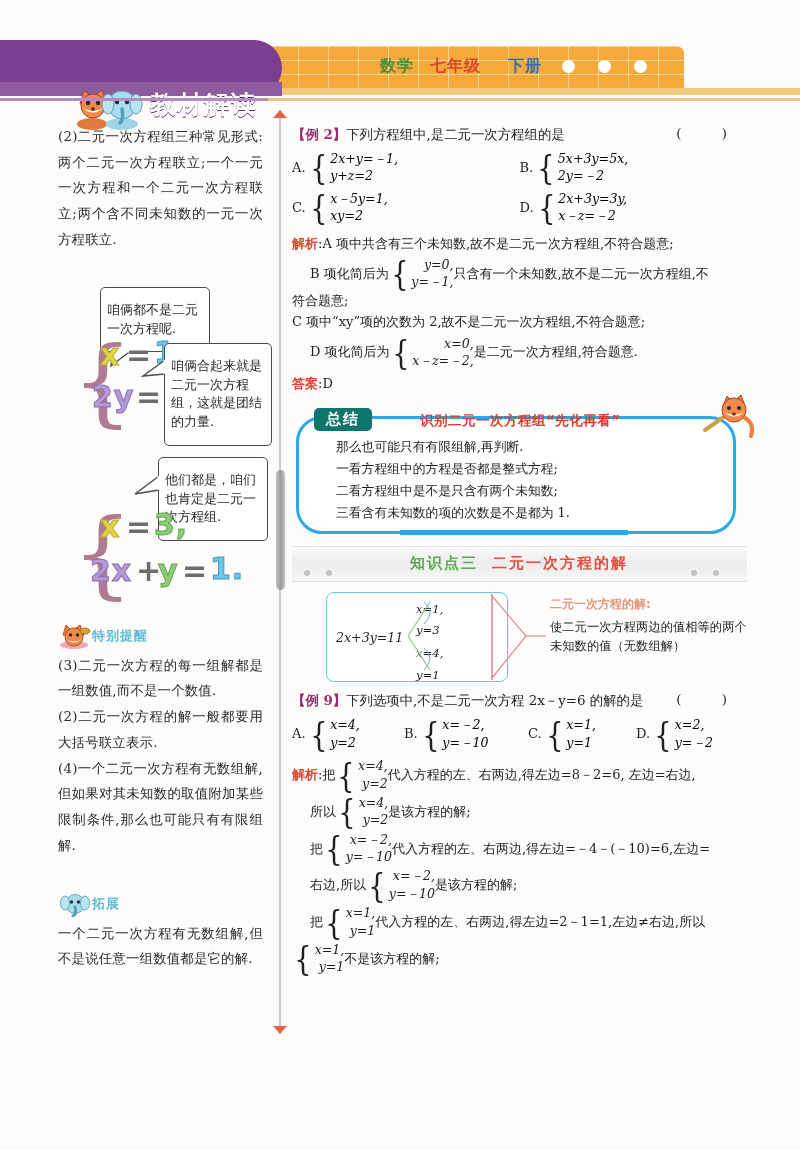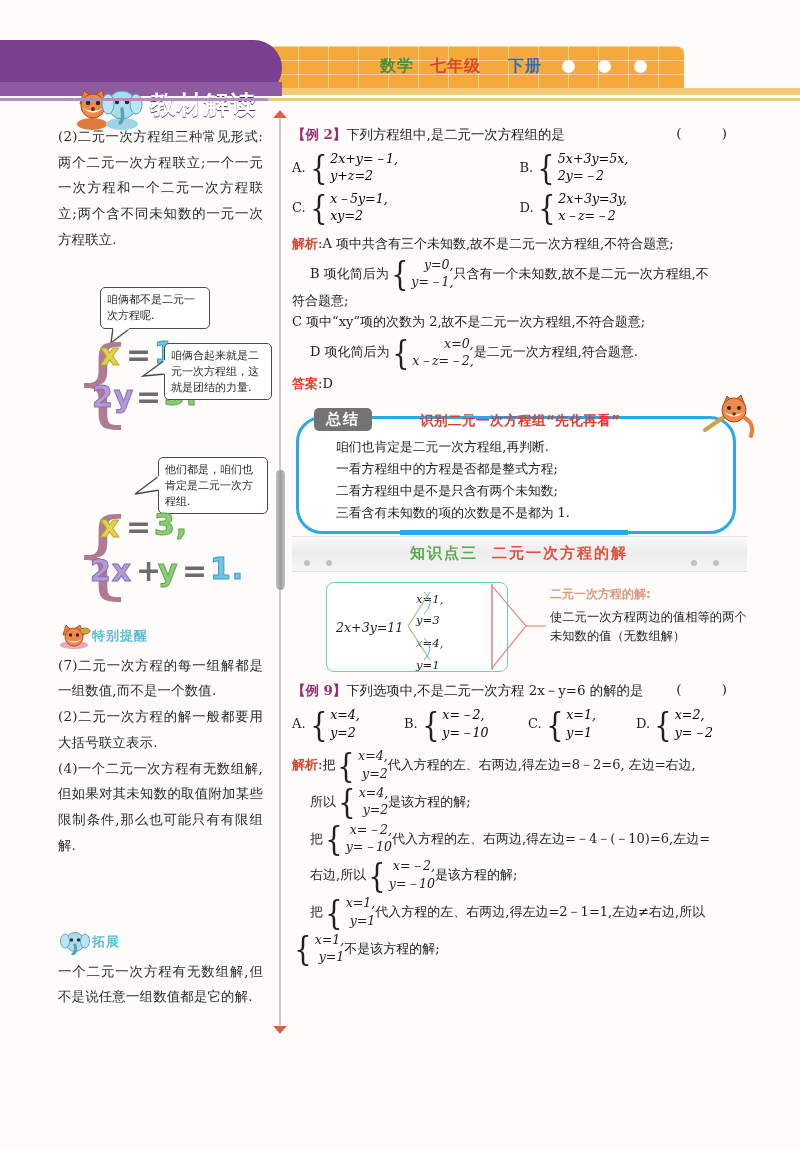--- a/index.html
+++ b/index.html
@@ -98,21 +98,21 @@
 
   
   .eqcard{position:relative;margin-top:26px;height:128px;}
   .brace{
     position:absolute;left:14px;top:10px;width:26px;height:108px;
     color:#b07a92;font-size:96px;line-height:100px;
     font-family:"DejaVu Serif","Liberation Serif",serif;
   }
   .bubble{
     position:absolute;background:#fff;border:1.4px solid #4a4a4a;border-radius:5px;
-    padding:4px 6px;font-size:11px;line-height:1.45;color:#2b2b2b;
+    padding:13px 6px;font-size:13px;line-height:1.45;color:#2b2b2b;
     font-family:"DejaVu Serif","Liberation Serif",serif;
   }
   .feq{font-size:30px;font-weight:bold;font-family:"DejaVu Sans","Liberation Sans",sans-serif;
        position:absolute;letter-spacing:1px;}
   .cY{color:#e2d34a;-webkit-text-stroke:1px #b8ab2e;}
   .cB{color:#6dc5e8;-webkit-text-stroke:1px #3f9dc4;}
   .cP{color:#b49ad6;-webkit-text-stroke:1px #8a6db8;}
   .cG{color:#8ecb7a;-webkit-text-stroke:1px #5fa84c;}
   .cGray{color:#6d6d6d;}
 
@@ -153,38 +153,38 @@
   .sumwrap{position:relative;margin-top:14px;height:128px;}
   .sumbox{
     position:absolute;left:4px;top:8px;width:434px;height:112px;
     border:3px solid #29a9e6;border-radius:26px;background:#fff;
   }
   .sum-underline{
     position:absolute;left:108px;top:122px;width:228px;height:5px;background:#29a9e6;
   }
   .sum-tag{
     position:absolute;left:22px;top:0px;
-    background:#737373;color:#fff;border-radius:5px;padding:2px 12px;
+    background:#0f766e;color:#fff;border-radius:5px;padding:2px 12px;
     font-family:"DejaVu Sans","Liberation Sans",sans-serif;
     font-size:15px;font-weight:bold;letter-spacing:2px;
   }
   .sum-title{
     position:absolute;left:128px;top:4px;
     font-family:"DejaVu Sans","Liberation Sans",sans-serif;
     font-size:13.5px;font-weight:bold;color:#e23b2e;letter-spacing:.5px;
   }
   .sum-body{
     position:absolute;left:44px;top:28px;width:372px;
     font-size:12.8px;line-height:1.72;color:#1e1e1e;
   }
   .fox{position:absolute;right:-12px;top:-16px;width:58px;height:48px;}
 
   
   .kp{
-    position:relative;height:34px;
+    position:relative;margin-top:10px;height:34px;
     background:linear-gradient(to bottom,#fafafa,#ececec 45%,#f6f6f6);
     border-top:1px solid #e3e3e3;border-bottom:1px solid #e0e0e0;
   }
   .kp .num{
     position:absolute;left:118px;top:7px;
     font-family:"DejaVu Sans","Liberation Sans",sans-serif;
     font-size:15px;font-weight:bold;color:#5aa84e;letter-spacing:2px;
   }
   .kp .name{
     position:absolute;left:200px;top:7px;
@@ -322,25 +322,25 @@
         <ellipse cx="16" cy="22" rx="14" ry="4" fill="#f0a6b8"></ellipse>
         <path d="M5 12 L8 2 L14 8 L22 2 L26 12 Z" fill="#ef7f3f" stroke="#a8471c" stroke-width=".9"></path>
         <circle cx="16" cy="14" r="9" fill="#f08a4b" stroke="#a8471c" stroke-width=".9"></circle>
         <path d="M8 16 q8 7 16 0 q-8 5 -16 0" fill="#fff"></path>
         <circle cx="12.5" cy="12" r="1.7" fill="#2b2b2b"></circle>
         <circle cx="19.5" cy="12" r="1.7" fill="#2b2b2b"></circle>
         <ellipse cx="27" cy="8" rx="5" ry="3" fill="#d8a13c" stroke="#8d6415" stroke-width=".8"></ellipse>
       </svg>
       <span class="txt">特别提醒</span>
     </div>
-    <div class="ltext">(7)二元一次方程的每一组解都是一组数值,而不是一个数值.</div>
+    <div class="ltext">(3)二元一次方程的每一组解都是一组数值,而不是一个数值.</div>
     <div class="ltext">(2)二元一次方程的解一般都要用大括号联立表示.</div>
     <div class="ltext">(4)一个二元一次方程有无数组解,但如果对其未知数的取值附加某些限制条件,那么也可能只有有限组解.</div>
 
-    <div class="tiplabel" style="margin-top:70px;">
+    <div class="tiplabel" style="margin-top:32px;">
       <svg width="34" height="26" viewBox="0 0 34 26">
         <circle cx="17" cy="13" r="9.5" fill="#a9dcee" stroke="#5a9fb8" stroke-width=".9"></circle>
         <ellipse cx="7" cy="12" rx="4.5" ry="7" fill="#bce5f3" stroke="#5a9fb8" stroke-width=".9"></ellipse>
         <ellipse cx="27" cy="12" rx="4.5" ry="7" fill="#bce5f3" stroke="#5a9fb8" stroke-width=".9"></ellipse>
         <circle cx="13.5" cy="11" r="1.7" fill="#2b2b2b"></circle>
         <circle cx="20.5" cy="11" r="1.7" fill="#2b2b2b"></circle>
         <path d="M17 16 q2 7 -2 9" stroke="#5a9fb8" stroke-width="3" fill="none" stroke-linecap="round"></path>
       </svg>
       <span class="txt">拓展</span>
     </div>
@@ -432,21 +432,21 @@
         <span class="lab-red">答案</span><span>:D</span>
       </div>
     </div>
 
     <div class="sumwrap">
       <div class="sumbox"></div>
       <div class="sum-underline"></div>
       <div class="sum-tag">总结</div>
       <div class="sum-title">识别二元一次方程组“先化再看”</div>
       <div class="sum-body">
-        <div>咱们也肯定是二元一次方程组,再判断.</div>
+        <div>那么也可能只有有限组解,再判断.</div>
         <div>一看方程组中的方程是否都是整式方程;</div>
         <div>二看方程组中是不是只含有两个未知数;</div>
         <div>三看含有未知数的项的次数是不是都为 1.</div>
       </div>
       <svg class="fox" viewBox="0 0 58 48">
         <path d="M4 38 L30 20" stroke="#caa24a" stroke-width="4" stroke-linecap="round"></path>
         <path d="M22 14 L26 4 L32 10 L40 3 L44 14 Z" fill="#ef7f3f" stroke="#a8471c" stroke-width="1"></path>
         <circle cx="33" cy="18" r="12" fill="#f08a4b" stroke="#a8471c" stroke-width="1"></circle>
         <path d="M23 20 q10 9 20 0 q-10 6 -20 0" fill="#fff"></path>
         <circle cx="28" cy="16" r="2" fill="#2b2b2b"></circle>

